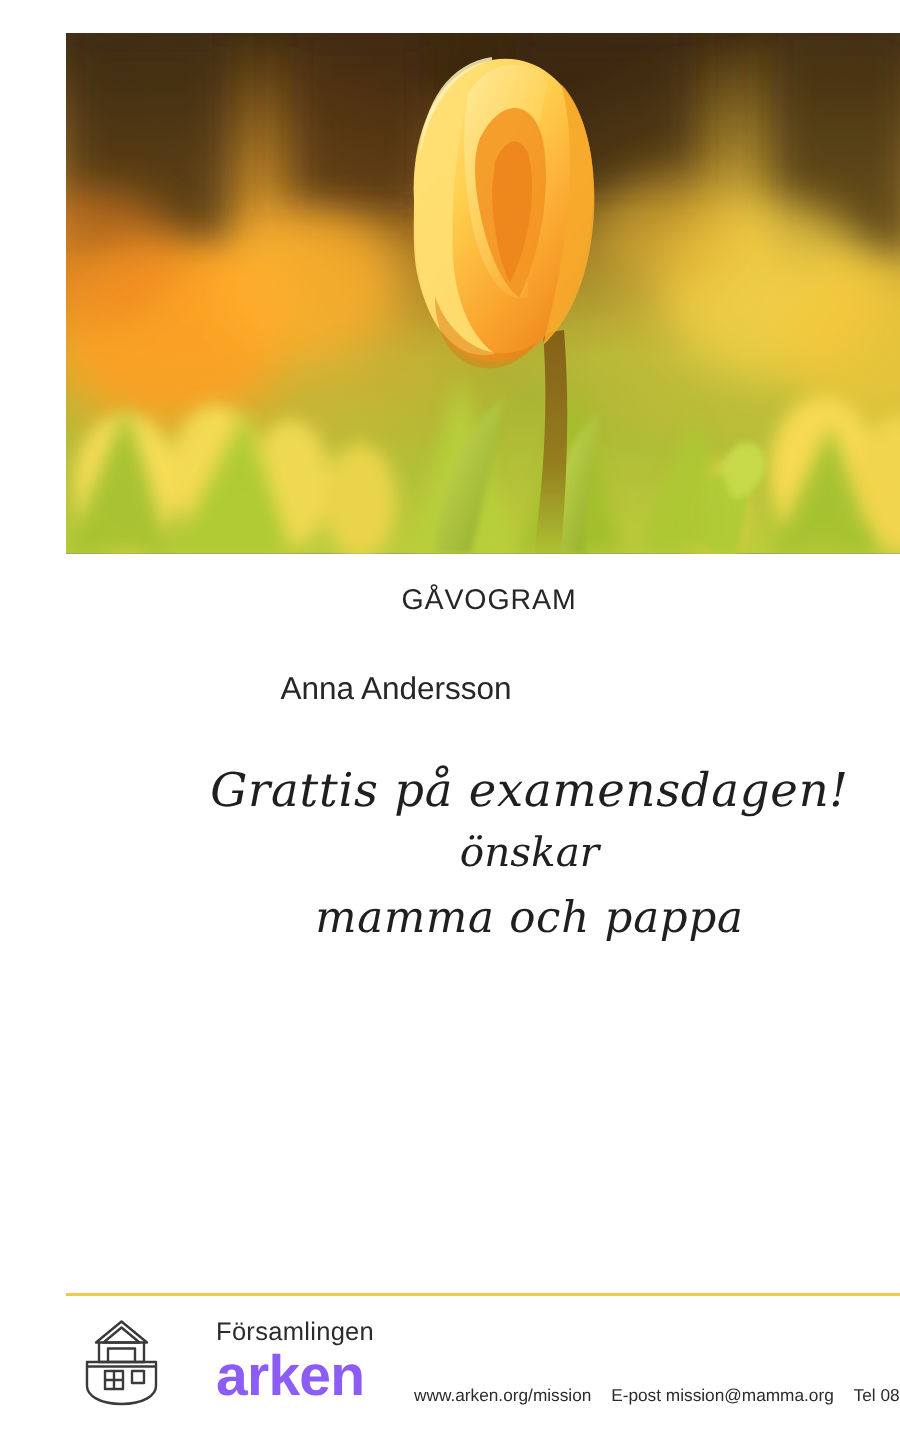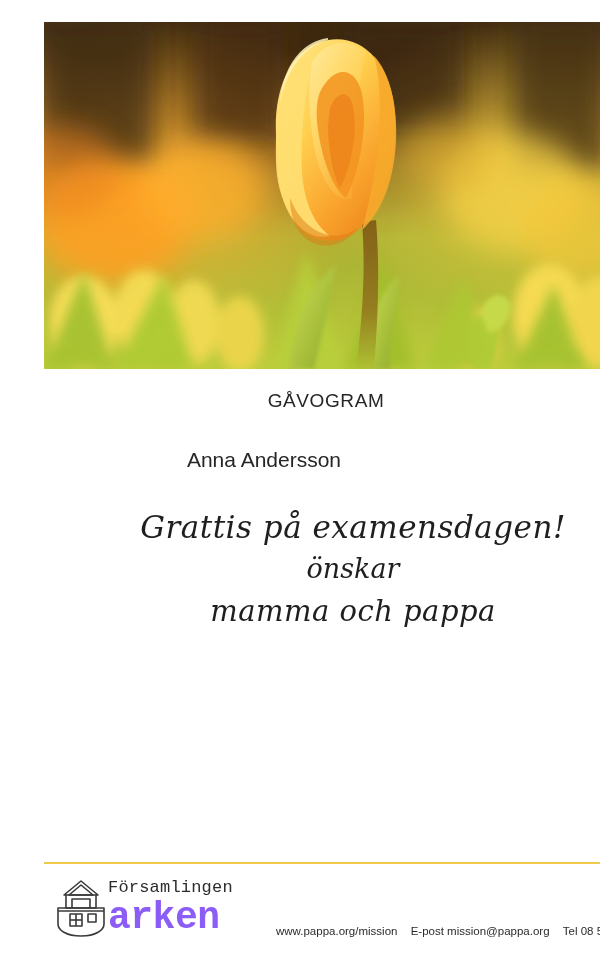--- a/index.html
+++ b/index.html
@@ -108,24 +108,23 @@
   .logo-mark {
     position: absolute;
     left: 0;
     top: 2px;
     width: 66px;
     height: 62px;
   }
   .logo-mark svg { display:block; }
   .logo-text {
     position: absolute;
-    left: 60px;
+    left: 96px;
     top: 2px;
     width: 170px;
-    font-family: Liberation Mono, monospace;
   }
   .logo-forsamlingen {
     font-size: 17px;
     color: #2b2b2b;
     letter-spacing: 0.2px;
     line-height: 20px;
   }
   .logo-arken {
     font-size: 38px;
     font-weight: bold;
@@ -307,18 +306,18 @@
         </g>
       </svg>
     </div>
     <div class="logo-text">
       <div class="logo-forsamlingen">Församlingen</div>
       <div class="logo-arken">arken</div>
     </div>
   </div>
 
   <div class="contact">
-    <span>www.pappa.org/mission</span>
-    <span>E-post mission@pappa.org</span>
+    <span>www.arken.org/mission</span>
+    <span>E-post mission@mamma.org</span>
     <span>Tel 08 58884020</span>
   </div>
 
 </div>
 
 </body></html>

